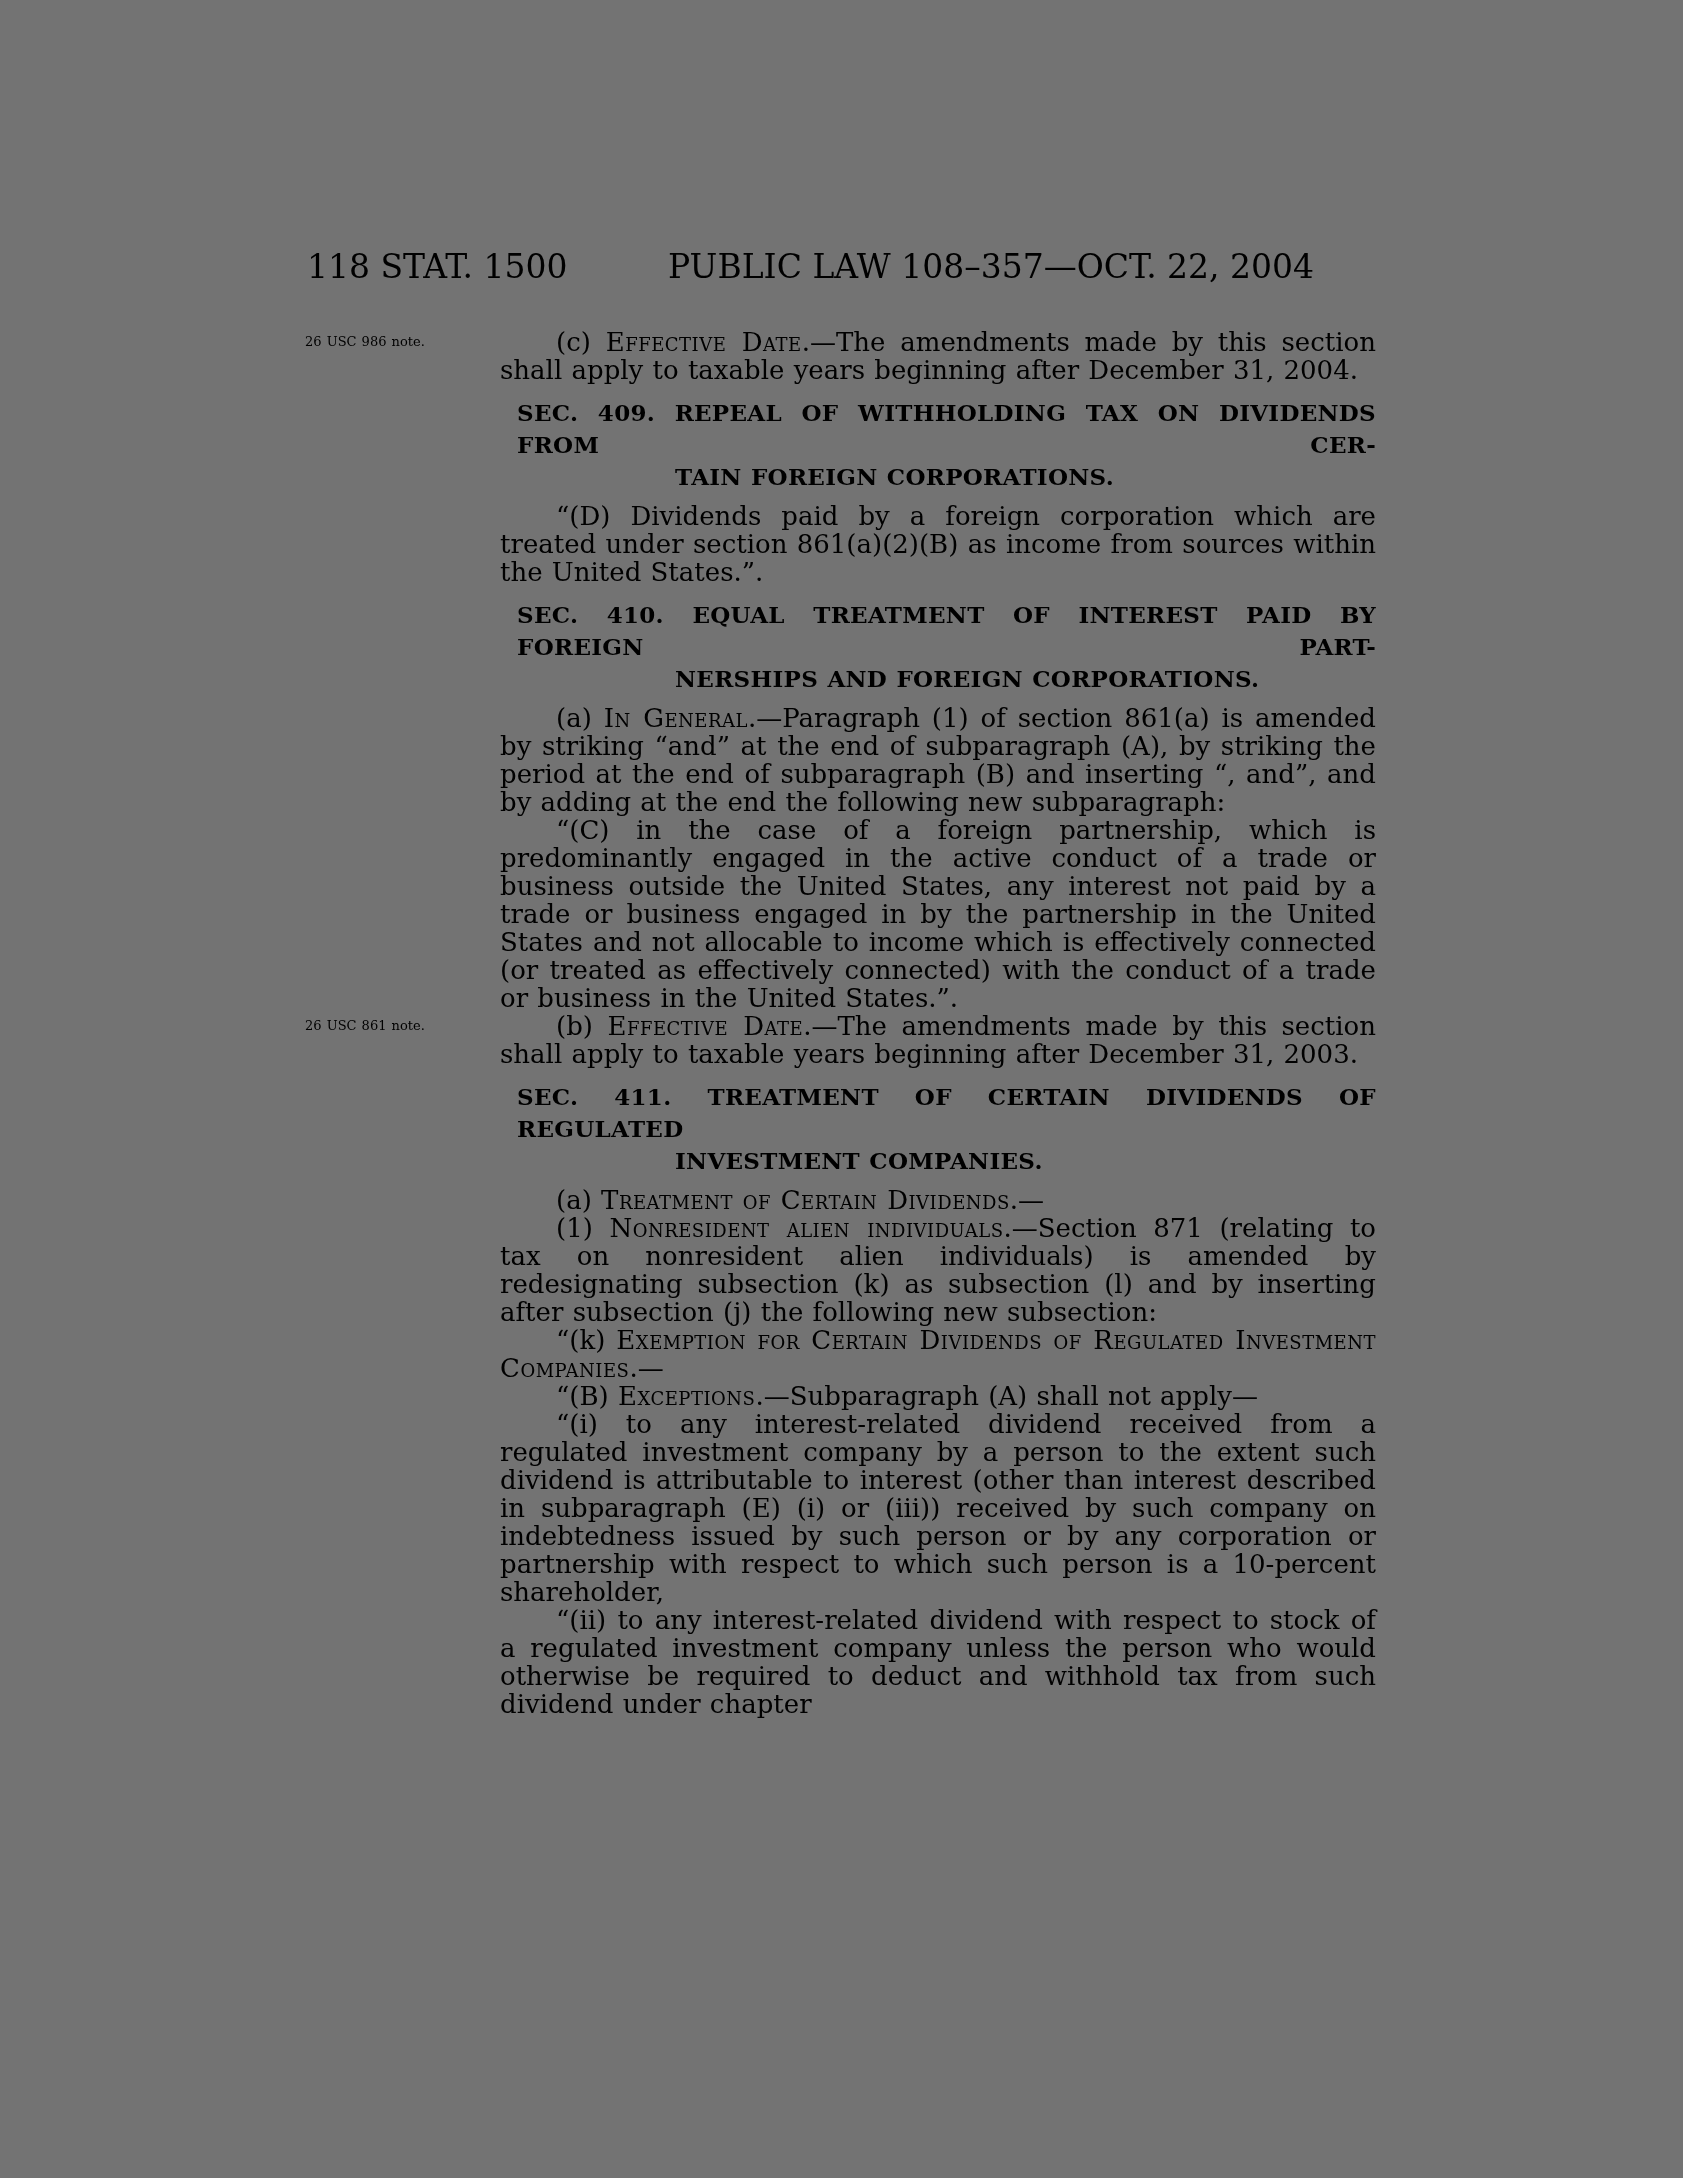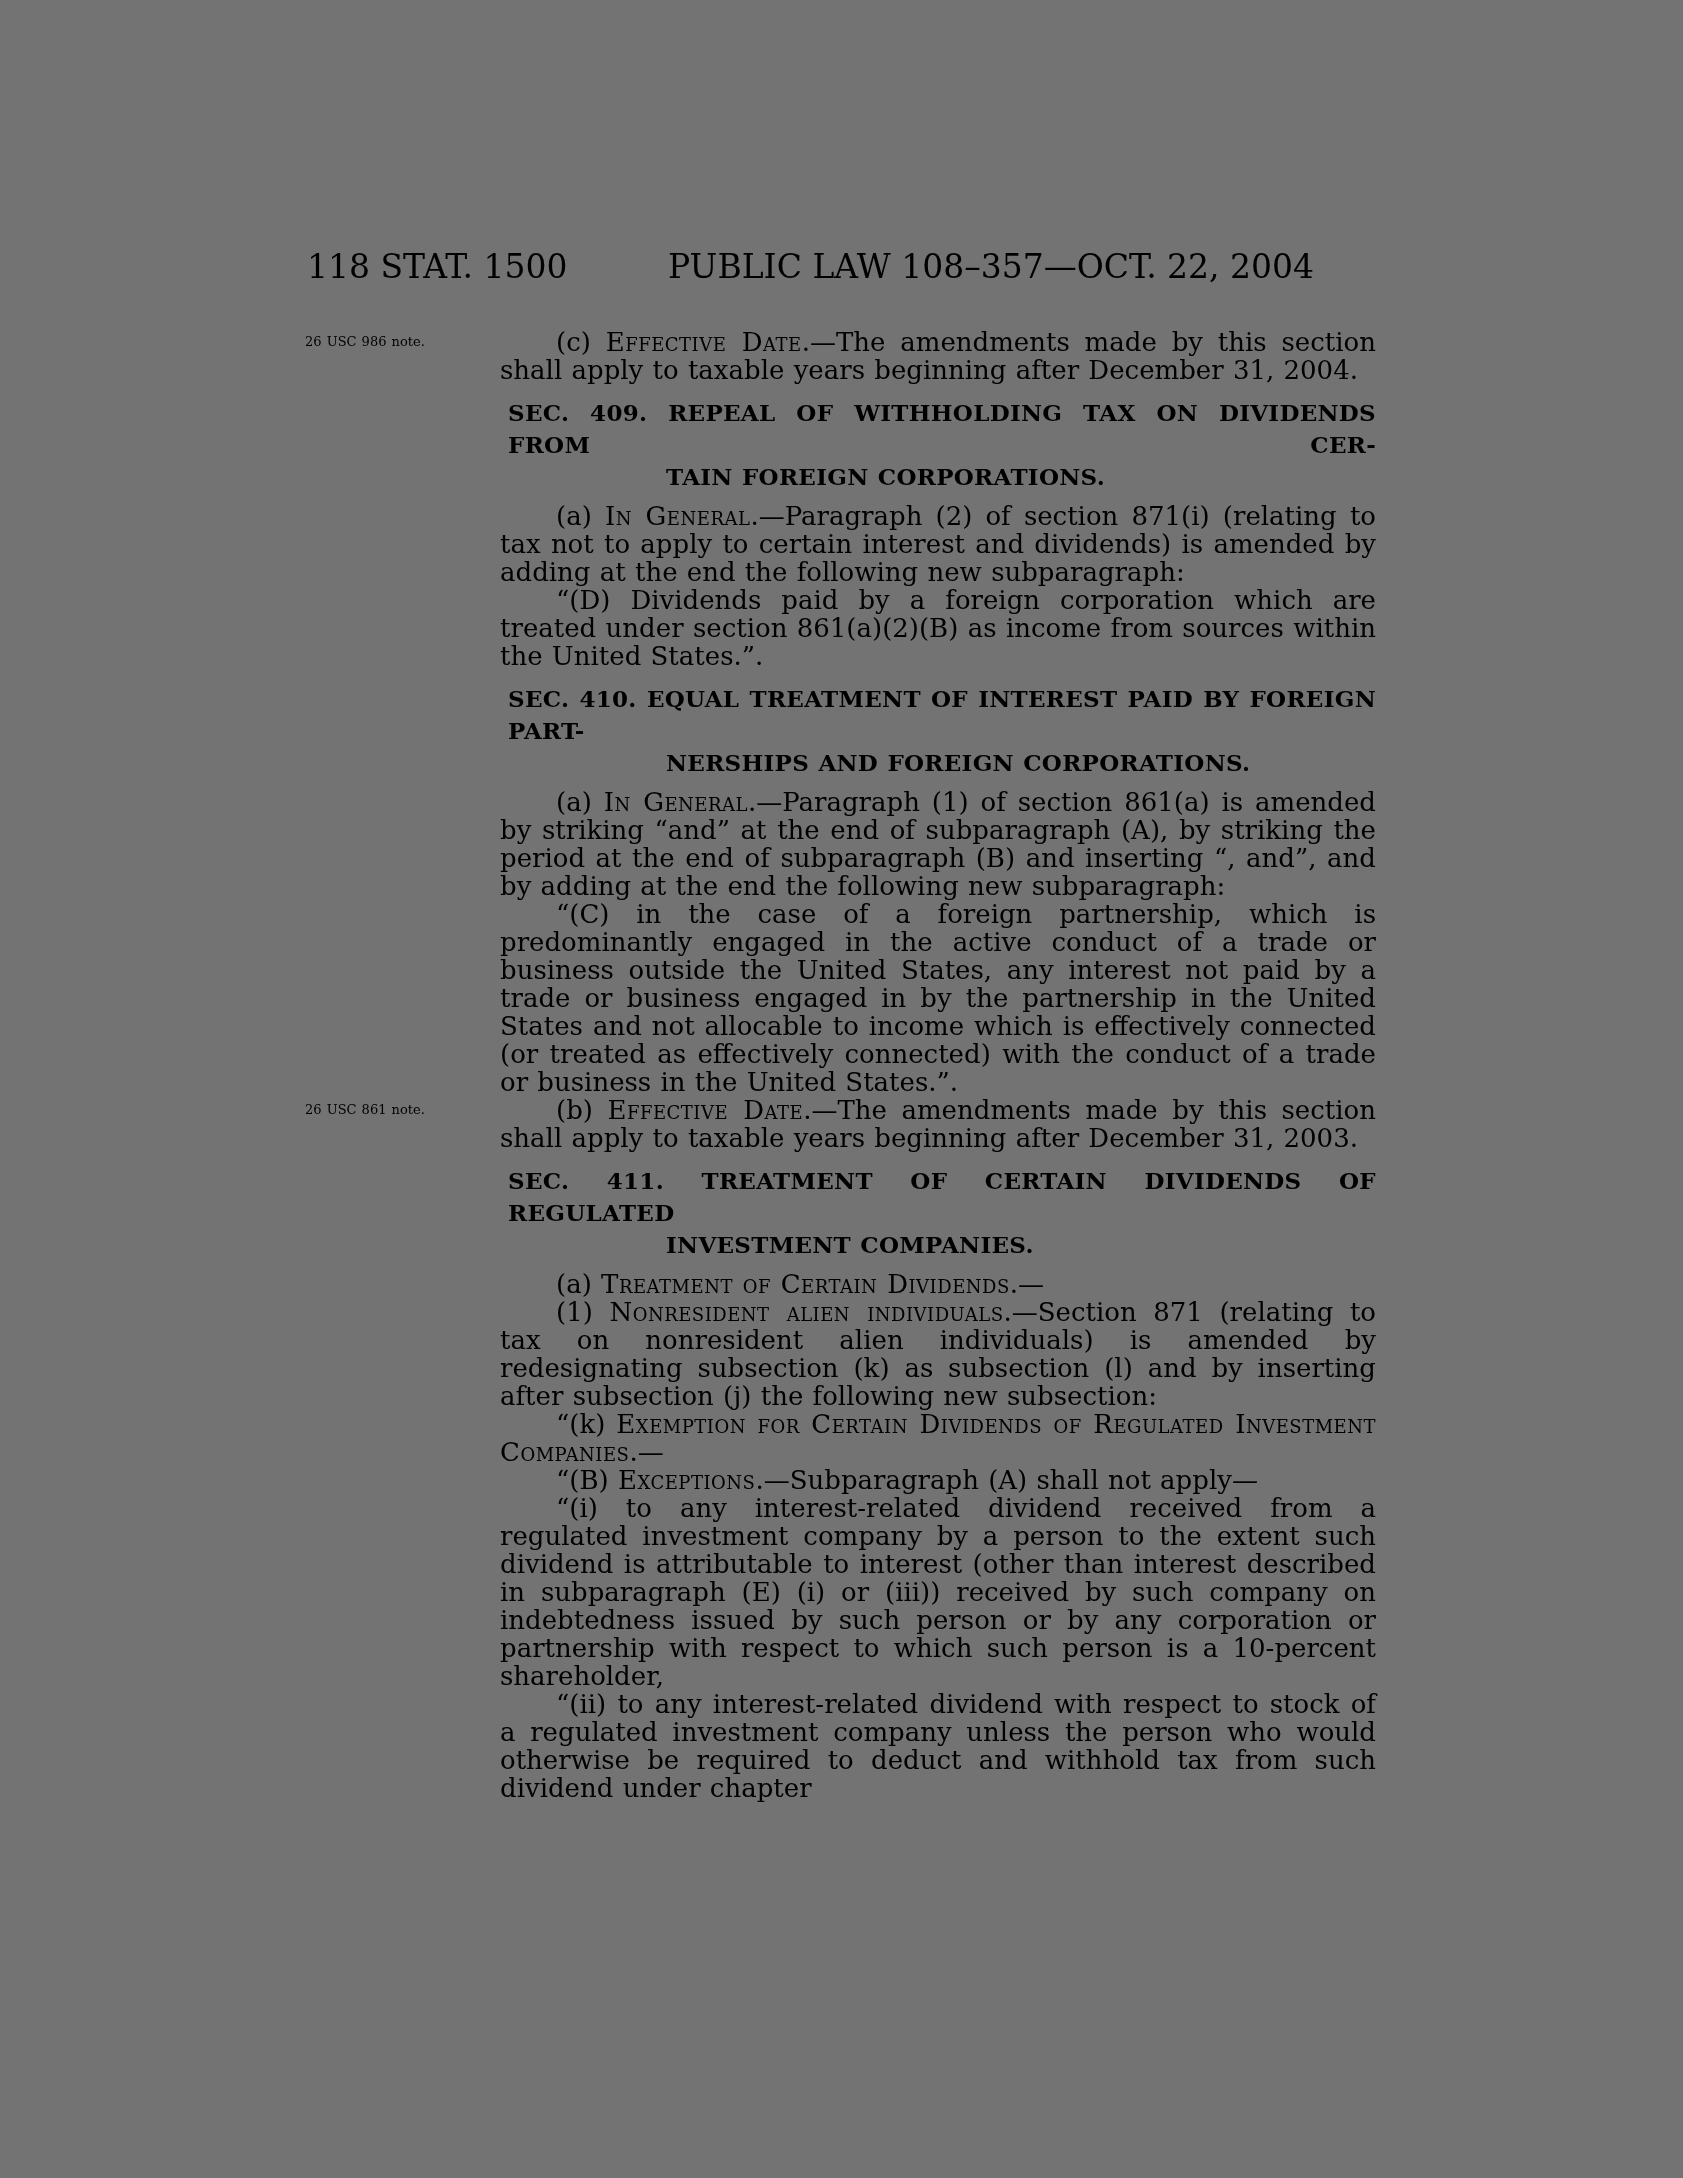--- a/index.html
+++ b/index.html
@@ -36,21 +36,21 @@
   .l1 { margin-left: 56px;  text-indent: 56px; }
   .l2 { margin-left: 113px; text-indent: 56px; }
   .l3 { margin-left: 169px; text-indent: 56px; }
 
   .sc { font-variant: small-caps; letter-spacing: 0.5px; }
 
   .sec-heading {
     font-weight: bold;
     font-size: 23px;
     line-height: 32px;
-    margin: 13px 0 9px 8px;
+    margin: 13px 0 9px 17px;
     padding-left: 158px;
     text-indent: 0;
   }
   .sec-heading .h1 {
     display: block;
     margin-left: -158px;
     text-align: justify;
     text-align-last: justify;
     letter-spacing: 0.3px;
   }
@@ -88,23 +88,20 @@
     <p class="l0">
       <span class="margin-note">26 USC 986 note.</span>
       <span>(c) </span><span class="sc">Effective Date</span><span>.—The amendments made by this section shall apply to taxable years beginning after December 31, 2004.</span>
     </p>
 
     <div class="sec-heading">
       <span class="h1">SEC. 409. REPEAL OF WITHHOLDING TAX ON DIVIDENDS FROM CER-</span>
       <span class="h2">TAIN FOREIGN CORPORATIONS.</span>
     </div>
 
-    <p class="l0">
-      <span>(a) </span><span class="sc">In General</span><span>.—Paragraph (2) of section 871(i) (relating to tax not to apply to certain interest and dividends) is amended by adding at the end the following new subparagraph:</span>
-    </p>
 
     <p class="l2">
       <span>“(D) Dividends paid by a foreign corporation which are treated under section 861(a)(2)(B) as income from sources within the United States.”.</span>
     </p>
 
 
     <div class="sec-heading">
       <span class="h1">SEC. 410. EQUAL TREATMENT OF INTEREST PAID BY FOREIGN PART-</span>
       <span class="h2">NERSHIPS AND FOREIGN CORPORATIONS.</span>
     </div>

